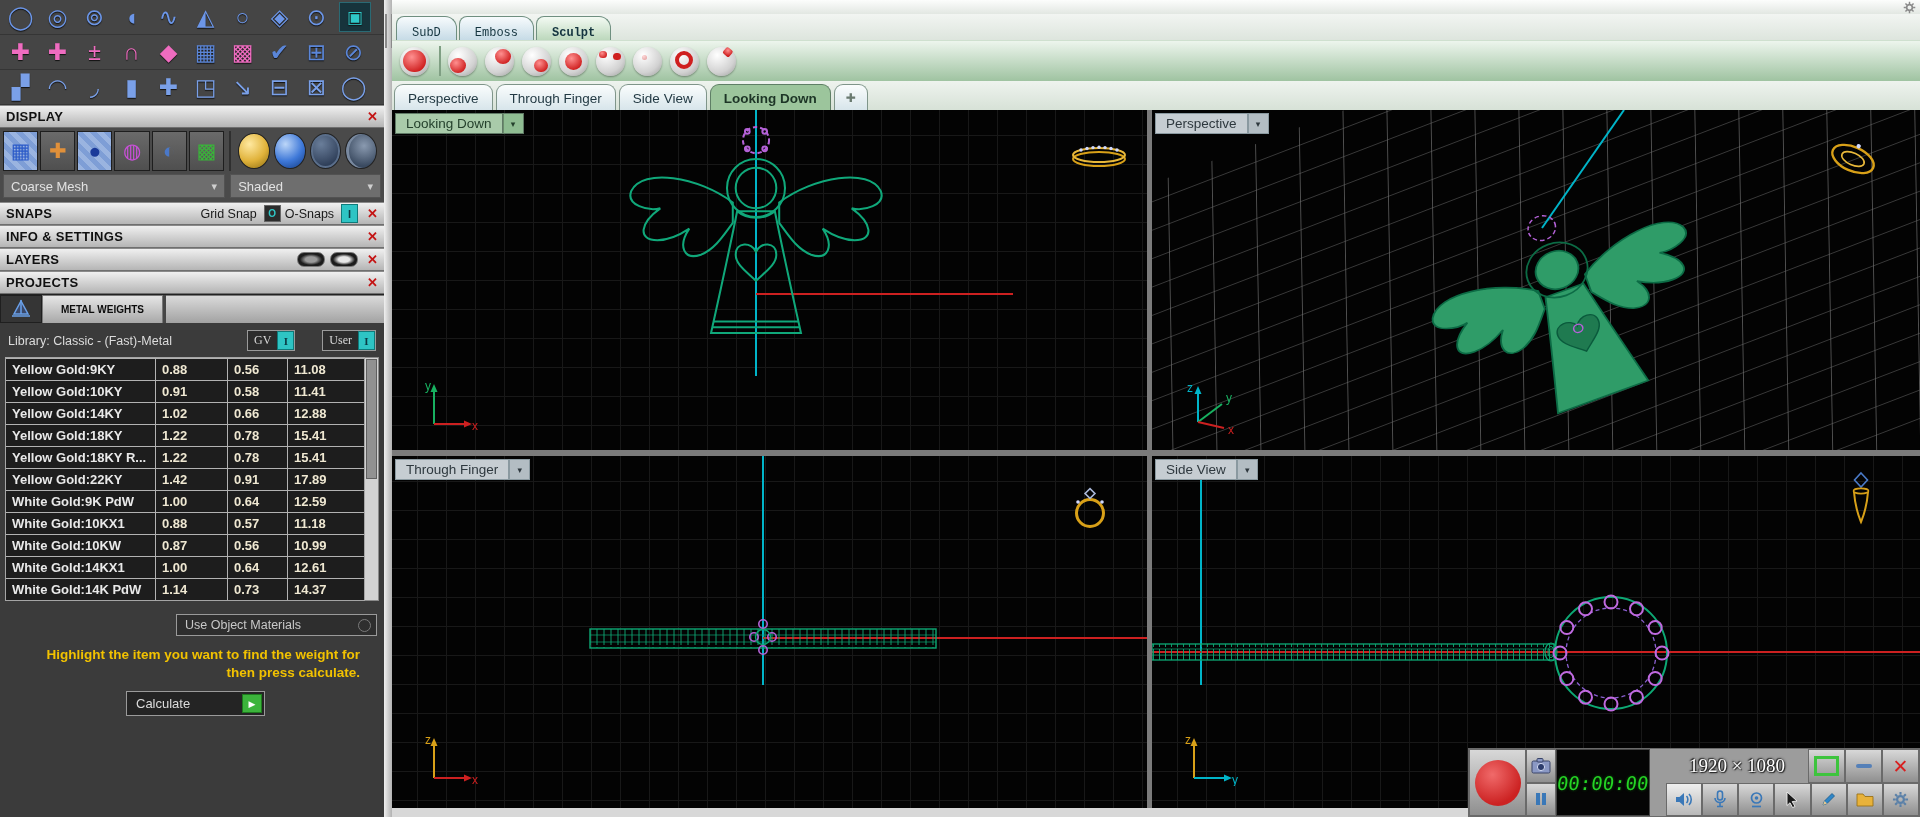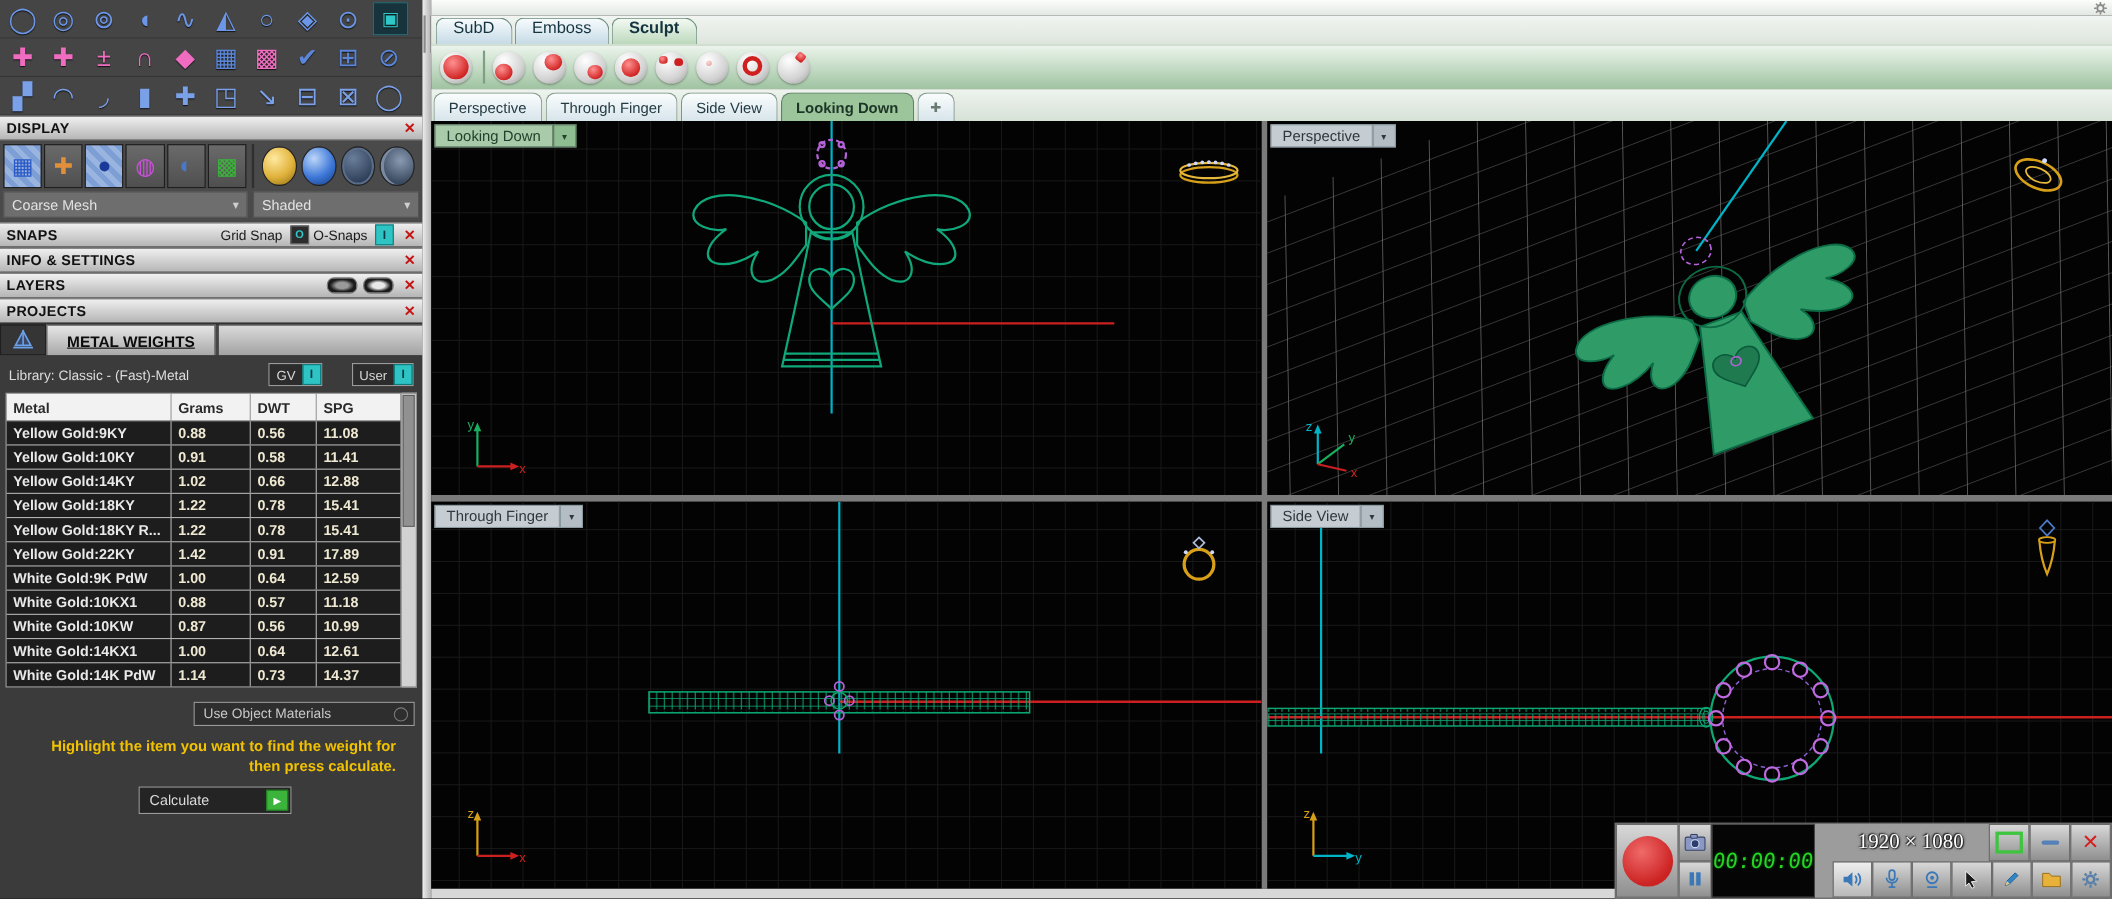--- a/index.html
+++ b/index.html
@@ -39,26 +39,26 @@
   .obox{width:15px;height:15px;background:#2c2c2c;border:1px solid #666;color:#2fc8c8;font-size:10px;
         font-weight:bold;display:flex;align-items:center;justify-content:center;margin-right:4px;cursor:pointer;}
   .itgl{width:15px;height:17px;background:#2ec4c4;color:#0a3a44;font-size:11px;font-weight:bold;
         display:flex;align-items:center;justify-content:center;border:1px solid #0f7a7a;cursor:pointer;}
   .eyep{width:26px;height:13px;border-radius:7px;border:1px solid #777;margin-left:5px;cursor:pointer;
         background:radial-gradient(ellipse at center,#e8e8e8 0 30%,#1c1c1c 60%);}
   .eyep.dim{background:radial-gradient(ellipse at center,#9a9a9a 0 30%,#1c1c1c 60%);}
   #mwtab{height:28px;background:#464646;display:flex;align-items:stretch;border-top:1px solid #222;}
   #mwicon{width:40px;background:#353535;border:1px solid #1f1f1f;display:flex;align-items:center;justify-content:center;}
   #mwlabel{background:linear-gradient(#e6e6e6,#a8a8a8);display:flex;align-items:center;padding:0 18px;
-           font-size:14px;font-weight:bold;color:#0c0c0c;border:1px solid #777;border-bottom:none;text-decoration:underline;}
+           font-size:10px;font-weight:bold;color:#0c0c0c;border:1px solid #777;border-bottom:none;}
   #mwfill{flex:1;background:linear-gradient(#dadada,#a2a2a2);border-top:1px solid #777;margin-left:3px;}
   #mwbody{flex:1;background:#3b3b3b;display:flex;flex-direction:column;padding-top:5px;}
   #librow{display:flex;align-items:center;padding:2px 8px 6px 8px;gap:19px;}
   #librow .lib{color:#dcdcdc;font-size:12.5px;}
-  .gvb{display:flex;align-items:center;border:1px solid #9a9a9a;background:#2c2c2c;margin-left:8px;cursor:pointer;}
+  .gvb{display:flex;align-items:center;border:1px solid #9a9a9a;background:#2c2c2c;margin-left:8px;cursor:pointer;font-family:Liberation Serif, serif;}
   .gvb .lab{color:#d8d8d8;font-size:12px;padding:0 6px;}
   #tblwrap{display:flex;margin:0 5px;}
   #mwt{flex:1;min-width:0;border:1px solid #a5a5a5;background:#1d1d1d;}
   .mwhr{display:grid;grid-template-columns:150px 72px 60px 1fr;background:#f2f2f2;}
   .mwhc{font-size:13px;font-weight:bold;color:#2a2a2a;padding:5px 6px 4px 6px;border-right:1px solid #9a9a9a;}
   .mwtr{display:grid;grid-template-columns:150px 72px 60px 1fr;border-top:1px solid #b2b2b2;cursor:pointer;}
   .mwtd{font-size:13px;font-weight:bold;color:#e9e9e9;padding:3px 6px;border-right:1px solid #b2b2b2;
         white-space:nowrap;overflow:hidden;}
   .mwtd.num{color:#efe8d2;}
   #sbar{width:13px;background:#d2d2d2;border:1px solid #8a8a8a;border-left:none;}
@@ -73,22 +73,22 @@
   #calc .play{width:18px;height:17px;background:#3cb43c;border:1px solid #1e7a1e;color:#fff;font-size:9px;
         display:flex;align-items:center;justify-content:center;}
   
   #split{position:absolute;left:384px;top:0;width:8px;height:817px;background:linear-gradient(90deg,#efefef,#b2b2b2);cursor:col-resize;}
   #split .hndl{position:absolute;top:14px;left:1px;width:4px;height:34px;border-left:2px solid #8a8a8a;border-right:2px solid #8a8a8a;}
   
   #main{position:absolute;left:392px;top:0;right:0;bottom:0;}
   #topstrip{height:14px;background:linear-gradient(#fcfdfc,#e2e7e2);display:flex;justify-content:flex-end;align-items:center;padding-right:4px;}
   #modetabs{height:26px;background:linear-gradient(#f2f5f2,#dde5dd);display:flex;align-items:flex-end;padding-left:4px;}
   .mtab{height:23px;padding:0 15px;margin-right:2px;border:1px solid #6f8f80;border-bottom:none;
-        border-radius:8px 12px 0 0;background:linear-gradient(#f7fbfd,#c6dbe6);display:flex;align-items:flex-start;
-        font-size:15px;color:#14343f;cursor:pointer;}
+        border-radius:8px 12px 0 0;background:linear-gradient(#f7fbfd,#c6dbe6);display:flex;align-items:flex-end;
+        font-size:12px;color:#14343f;cursor:pointer;font-family:Liberation Mono, monospace;}
   .mtab.act{background:linear-gradient(#f3faf3,#bcd8bc);font-weight:bold;}
   #sculptbar{height:40px;background:linear-gradient(#edf5ed,#9fc3a1);display:flex;align-items:center;padding-left:8px;
              border-top:1px solid #cfe0cf;}
   .stool{width:29px;height:29px;border-radius:50%;margin-right:8px;position:relative;cursor:pointer;
          background:radial-gradient(circle at 35% 28%,#ffffff,#d2d2d2 62%,#9a9a9a);box-shadow:0 1px 2px rgba(0,0,0,.35);}
   .stool i{position:absolute;border-radius:50%;background:radial-gradient(circle at 38% 32%,#ff9090,#cf1f1f 75%);}
   .stool.s1 i{left:12%;top:12%;width:76%;height:76%;}
   .stool.s2 i{left:8%;top:38%;width:55%;height:52%;}
   .stool.s3 i{left:36%;top:8%;width:55%;height:52%;}
   .stool.s4 i{left:42%;top:42%;width:46%;height:46%;}
@@ -265,26 +265,20 @@
           <span class="itgl">I</span>
         </span>
         <span class="gvb">
           <span class="lab">User</span>
           <span class="itgl">I</span>
         </span>
       </div>
 
       <div id="tblwrap">
         <div id="mwt">
-          <div class="mwhr">
-            <span class="mwhc">Metal</span>
-            <span class="mwhc">Grams</span>
-            <span class="mwhc">DWT</span>
-            <span class="mwhc" style="border-right:none">SPG</span>
-          </div>
           <div class="mwtr">
             <span class="mwtd">Yellow Gold:9KY</span>
             <span class="mwtd num">0.88</span>
             <span class="mwtd num">0.56</span>
             <span class="mwtd num" style="border-right:none">11.08</span>
           </div>
           <div class="mwtr">
             <span class="mwtd">Yellow Gold:10KY</span>
             <span class="mwtd num">0.91</span>
             <span class="mwtd num">0.58</span>

